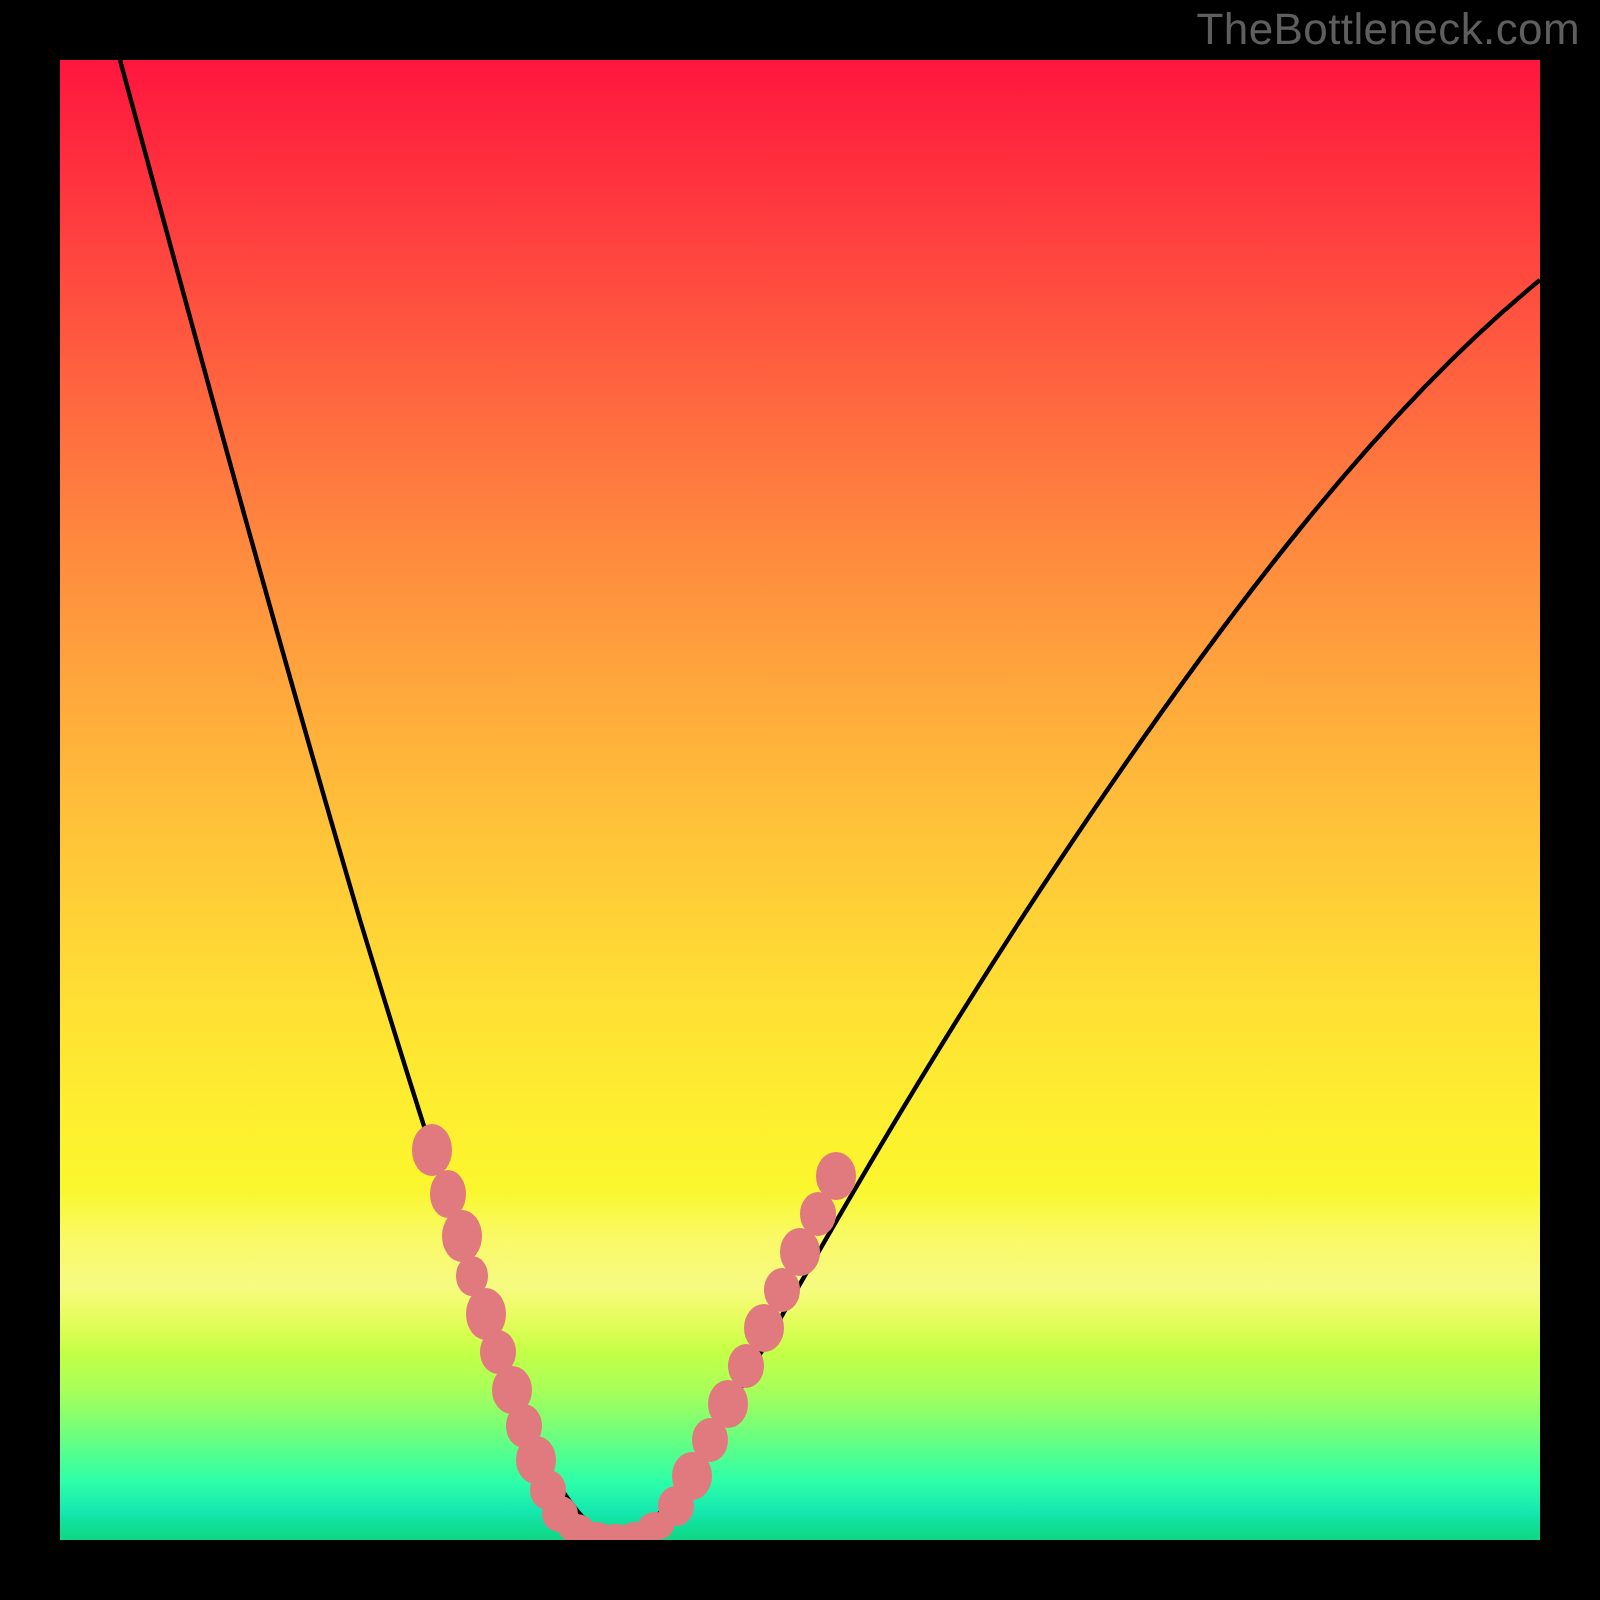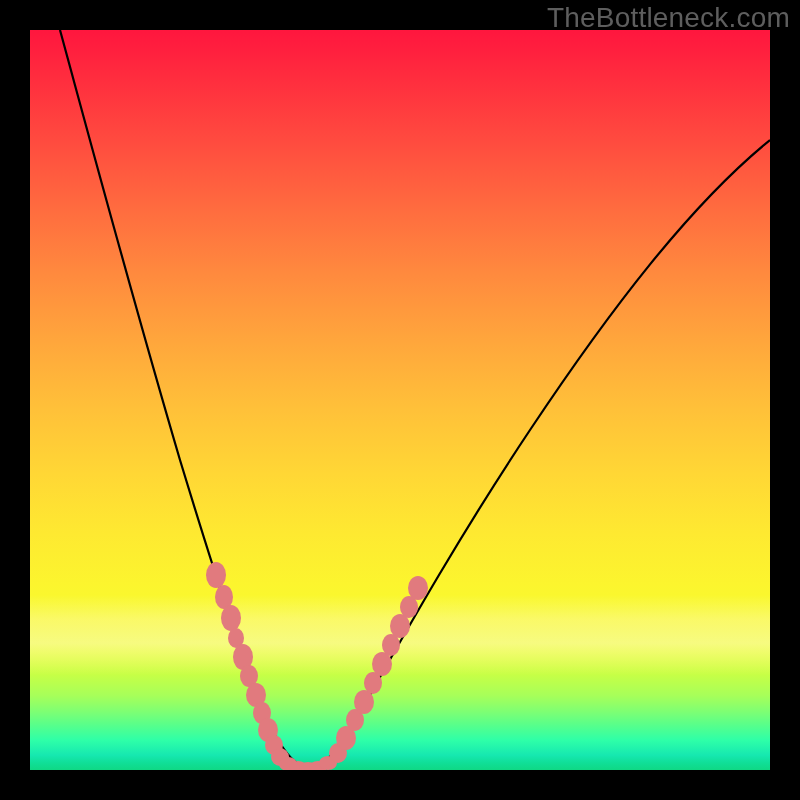--- a/index.html
+++ b/index.html
@@ -15,21 +15,21 @@
     position: relative;
     width: 800px;
     height: 800px;
     background: #000;
   }
   .watermark {
     position: absolute;
     top: 2px;
     right: 10px;
     color: #5e5e5e;
-    font-size: 28px;
+    font-size: 22px;
     font-weight: 500;
     letter-spacing: 0.2px;
     z-index: 10;
   }
   .plot-area {
     position: absolute;
     left: 30px;
     top: 30px;
     width: 740px;
     height: 740px;

